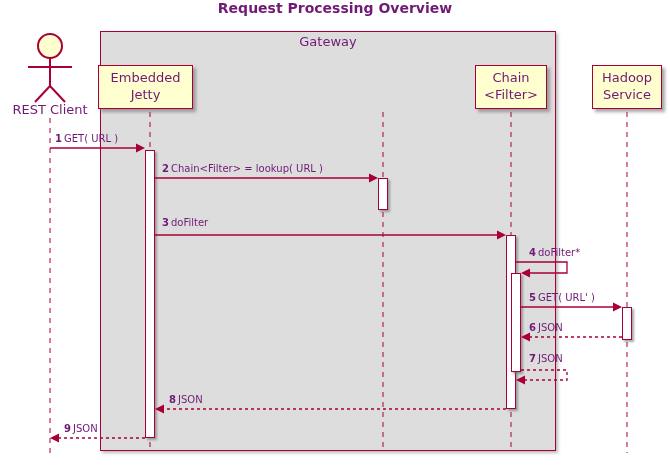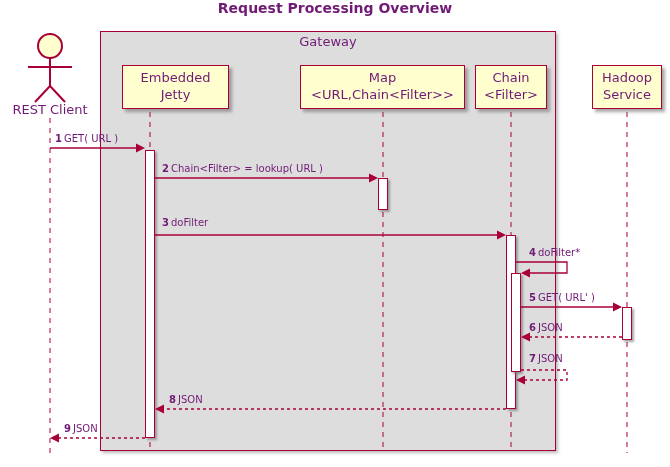--- a/index.html
+++ b/index.html
@@ -105,24 +105,22 @@
       <polygon points="506,235 497,230.5 497,239.5"></polygon>
       <polygon points="521,273 530,268.5 530,277.5"></polygon>
       <polygon points="622,307 613,302.5 613,311.5"></polygon>
       <polygon points="521,337 530,332.5 530,341.5"></polygon>
       <polygon points="516,380 525,375.5 525,384.5"></polygon>
       <polygon points="155,409 164,404.5 164,413.5"></polygon>
       <polygon points="50,438 59,433.5 59,442.5"></polygon>
     </g>
   </svg>
 
-  <div class="abs participant" style="left:122px;width:107px">Embedded
+  <div class="abs participant" style="left:98px;width:95px">Embedded
 Jetty</div>
-  <div class="abs participant" style="left:300px;width:165px">Map
-&lt;URL,Chain&lt;Filter&gt;&gt;</div>
   <div class="abs participant" style="left:475px;width:72px">Chain
 &lt;Filter&gt;</div>
   <div class="abs participant" style="left:592px;width:70px">Hadoop
 Service</div>
 
   <div class="abs" id="actor-label">REST Client</div>
 
   <div class="abs msg-label" style="left:55px;top:133px"><b>1</b><span>GET( URL )</span></div>
   <div class="abs msg-label" style="left:162px;top:163px"><b>2</b><span>Chain&lt;Filter&gt; = lookup( URL )</span></div>
   <div class="abs msg-label" style="left:162px;top:217px"><b>3</b><span>doFilter</span></div>

